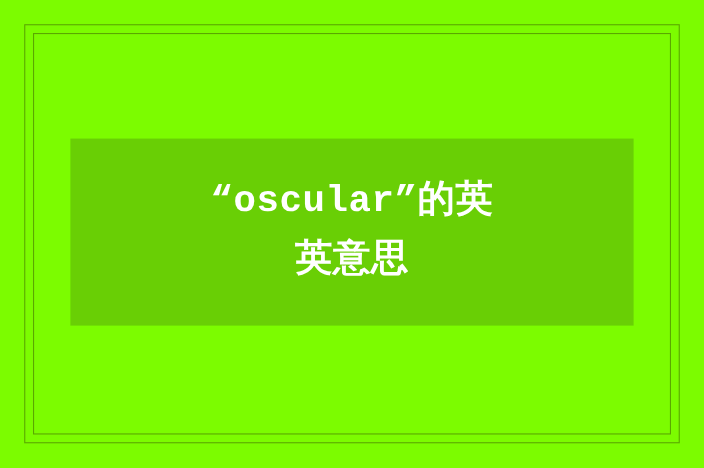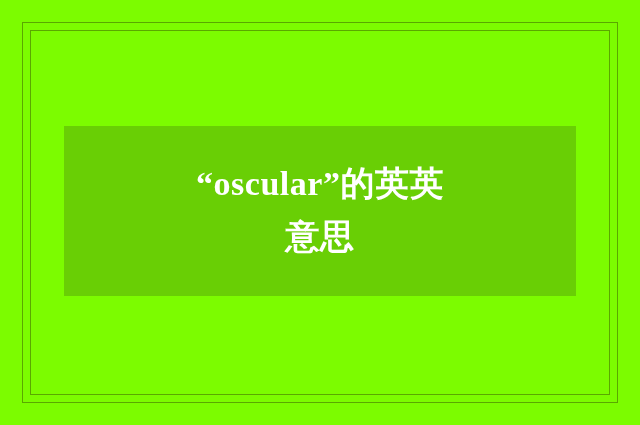--- a/index.html
+++ b/index.html
@@ -55,21 +55,21 @@
   }
   .title-text {
     color: #ffffff;
     font-size: 34px;
     font-weight: bold;
     line-height: 1.55;
     text-align: center;
     letter-spacing: 0.5px;
     width: 270px;
     word-break: break-all;
-    font-family: Liberation Serif, serif;
+    font-family: Liberation Mono, monospace;
   }
 </style>
 </head>
 <body>
 
 <div class="canvas">
 
   <div class="frame-outer"></div>
   <div class="frame-inner"></div>
 

